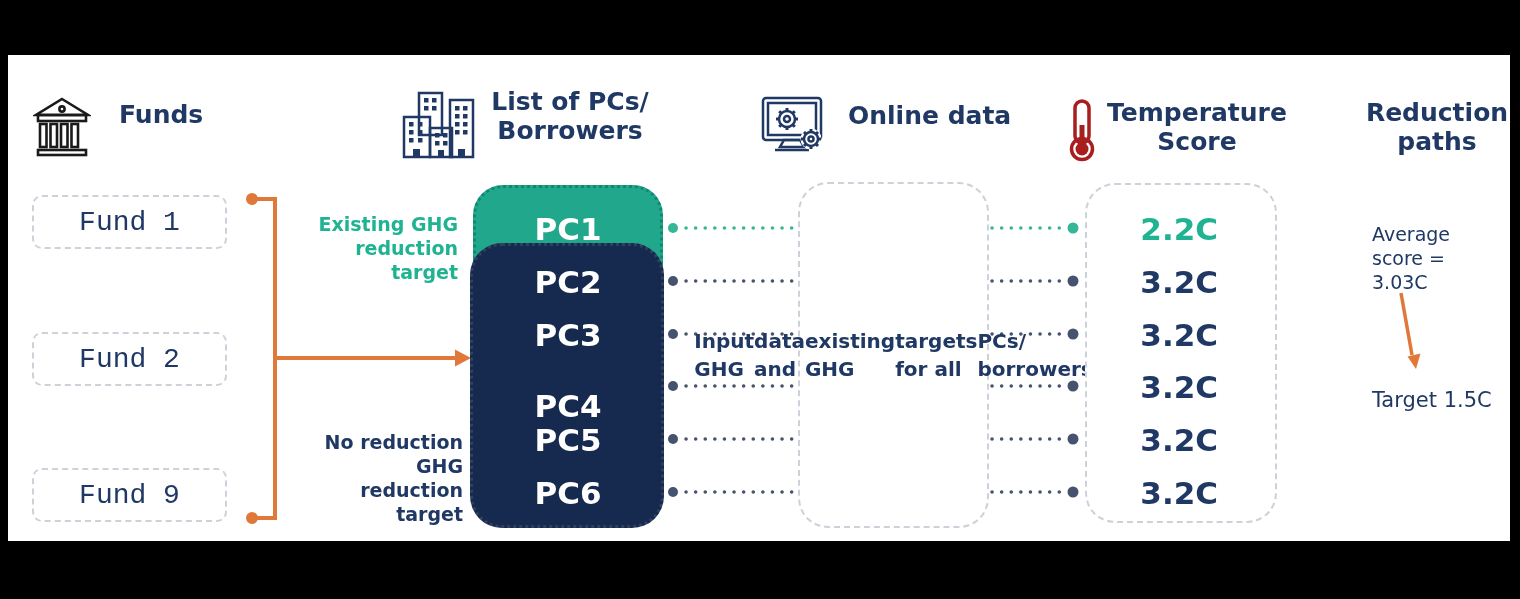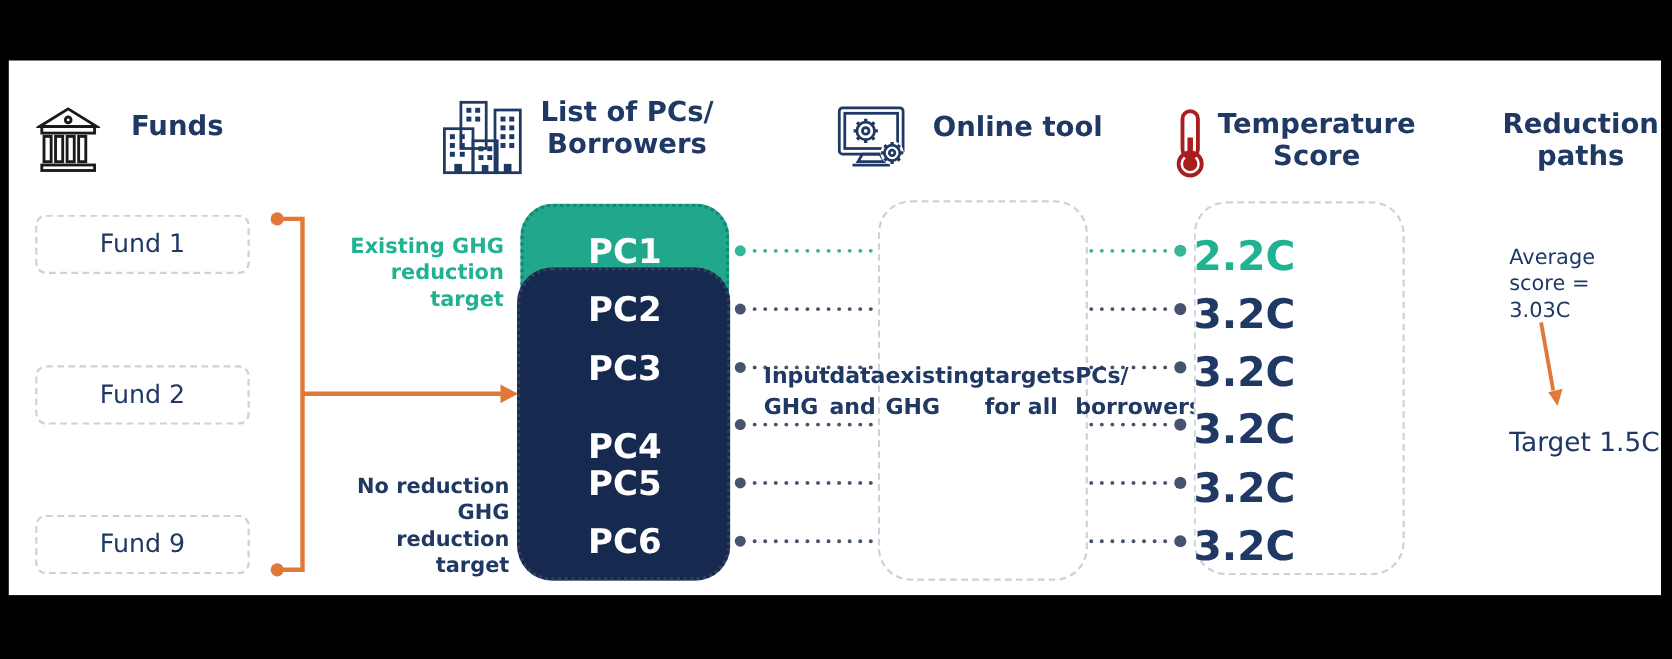--- a/index.html
+++ b/index.html
@@ -12,21 +12,21 @@
   svg.overlay{position:absolute;left:0;top:0;width:1520px;height:599px;pointer-events:none;}
 
   
   .hdr{color:var(--navy-text);font-weight:700;font-size:25px;line-height:29px;}
   .hdr.center{text-align:center;}
 
   
   .fund-box{
     width:191px;height:50px;border:2px dashed var(--dash-gray);border-radius:10px;
     display:flex;align-items:center;justify-content:center;
-    color:var(--navy-text);font-size:23px;background:#fff;
+    color:var(--navy-text);font-size:28px;background:#fff;font-family:Liberation Mono, monospace;
   }
 
   
   .annot{font-size:19px;font-weight:600;line-height:24px;text-align:right;}
   .annot.teal{color:var(--teal-text);}
   .annot.navy{color:var(--navy-text);}
 
   
   .pc-teal{
     left:473px;top:185px;width:190px;height:112px;border-radius:30px;
@@ -43,28 +43,28 @@
 
   
   .dash-box{
     border:2px dashed var(--dash-gray);border-radius:30px;background:#fff;box-sizing:border-box;
   }
   .tool-box-text{
     width:100%;height:100%;display:flex;align-items:center;justify-content:center;
     color:var(--navy-text);font-size:20px;font-weight:700;line-height:28px;
   }
   .score-val{
-    left:1085px;width:192px;text-align:left;font-size:37px;font-weight:700;
+    left:1026px;width:192px;text-align:right;font-size:31px;font-weight:700;
   }
   .score-val.teal{color:var(--teal-text);}
   .score-val.navy{color:var(--navy-text);}
 
   
   .reduce-txt{color:var(--navy-text);font-size:19px;line-height:24px;}
-  .target-txt{color:var(--navy-text);font-size:24px;}
+  .target-txt{color:var(--navy-text);font-size:21px;}
 
   
   .ostroke{stroke:var(--orange);stroke-width:4;fill:none;}
   .ofill{fill:var(--orange);}
   .dot{fill:none;stroke-width:3.5;stroke-linecap:round;stroke-dasharray:0.1 9.5;}
   .dot.teal{stroke:var(--dot-teal);}
   .dot.navy{stroke:var(--dot-navy);}
   .enddot.teal{fill:var(--dot-teal);}
   .enddot.navy{fill:var(--dot-navy);}
   .icon-navy{stroke:var(--navy-text);fill:none;stroke-width:2.5;}
@@ -201,21 +201,21 @@
         <line x1="41" y1="45" x2="44" y2="45"></line>
           <line x1="58" y1="45" x2="61" y2="45"></line>
         <line x1="44" y1="38" x2="46" y2="40"></line>
           <line x1="56" y1="50" x2="58" y2="52"></line>
         <line x1="58" y1="38" x2="56" y2="40"></line>
           <line x1="46" y1="50" x2="44" y2="52"></line>
       </g>
       <circle class="icon-navy" cx="51" cy="45" r="2.5" stroke-width="2" fill="#fff"></circle>
     </g>
   </svg>
-  <div class="abs hdr" style="left:848px;top:101px;">Online tool</div>
+  <div class="abs hdr" style="left:848px;top:101px;">Online data</div>
 
   <svg class="abs" style="left:1066px;top:99px;" width="32" height="64" viewBox="0 0 32 64">
     <rect class="icon-red" x="9" y="2" width="14" height="42" rx="7" fill="#fff"></rect>
     <circle class="icon-red" cx="16" cy="50" r="10.5" fill="#fff"></circle>
     <circle class="icon-red-fill" cx="16" cy="50" r="6.5"></circle>
     <rect class="icon-red-fill" x="13.5" y="26" width="5" height="25"></rect>
   </svg>
   <div class="abs hdr center" style="left:1362px;top:98px;width:150px;">
     <div>Reduction</div>
     <div>paths</div>

